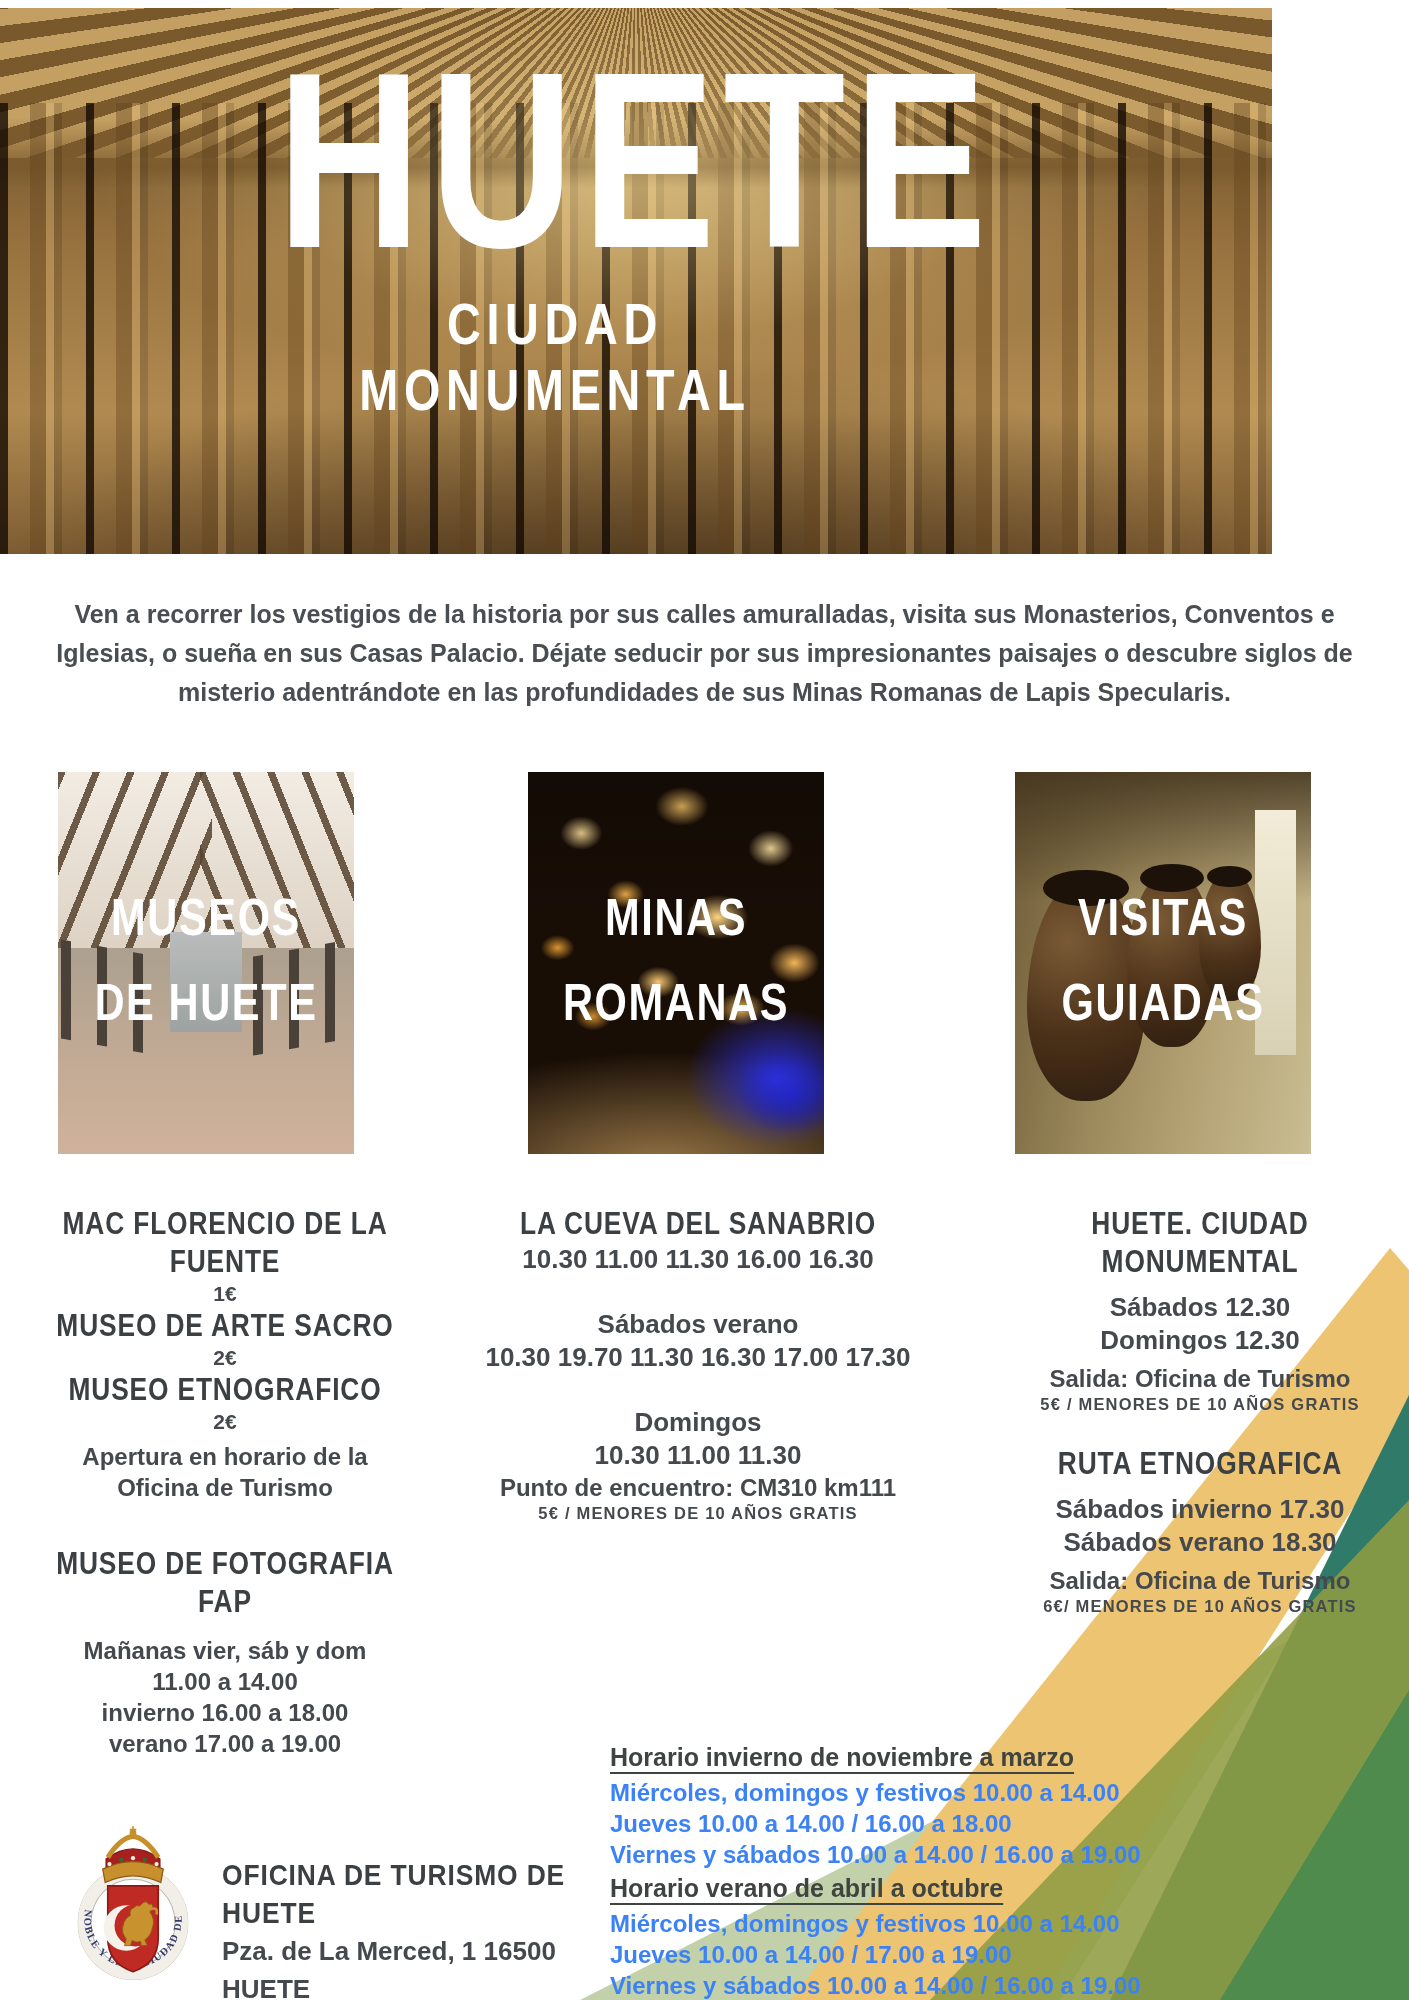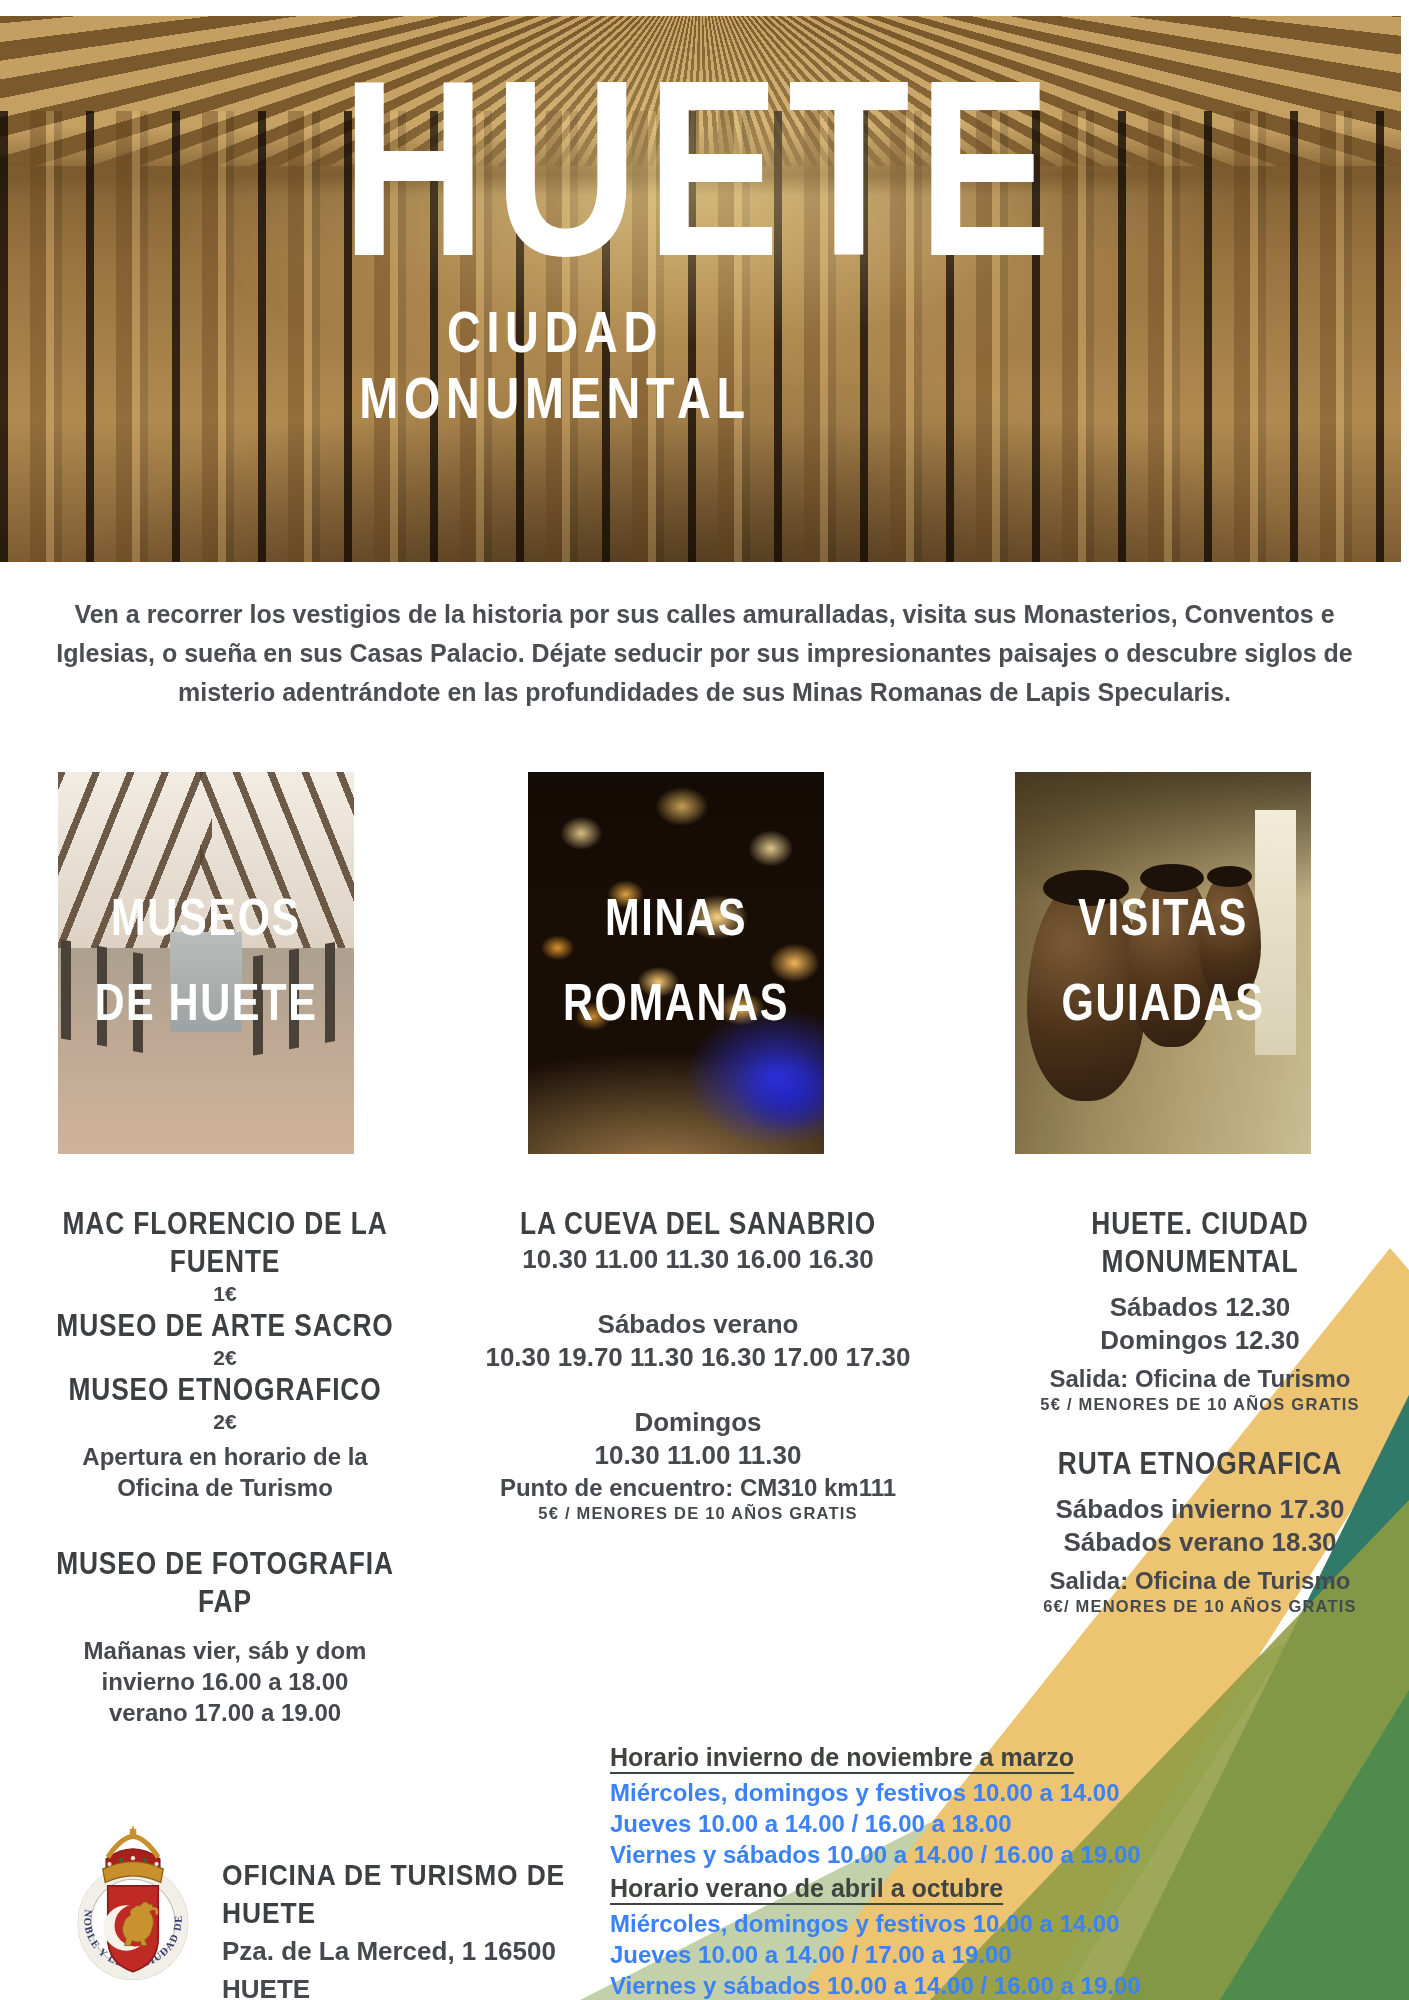--- a/index.html
+++ b/index.html
@@ -6,21 +6,21 @@
     --accent_yellow:#edc471; --sage:#c2d1a9; --teal:#2f7a69;
     --olive:#8f9c42; --corner_green:#4f8b4c; --text_dark:#43474b;
   }
   *{box-sizing:border-box; margin:0; padding:0;}
   html,body{background:#ffffff;}
   body{width:1409px; height:2000px; position:relative; overflow:hidden;
        font-family:"Liberation Sans", sans-serif; color:var(--text_dark);}
   .poster{position:absolute; inset:0; width:1409px; height:2000px; background:#fff;}
 
   
-  .hero{position:absolute; left:0; top:16px; width:1401px; height:546px; overflow:hidden;
+  .hero{position:absolute; left:0; top:8px; width:1272px; height:546px; overflow:hidden;
     background:
       radial-gradient(1100px 500px at 50% 120%, rgba(15,8,2,.55), rgba(15,8,2,0) 62%),
       radial-gradient(760px 330px at 50% 26%, rgba(255,226,150,.50), rgba(255,226,150,0) 72%),
       linear-gradient(180deg,#4a3318 0%, #6e5129 16%, #9a7440 45%, #b08a50 74%, #7d5c32 100%);}
   .hero-ceiling{position:absolute; left:0; top:0; width:100%; height:150px; opacity:.95;
     background:repeating-conic-gradient(from 245deg at 50% -40%, #c9a466 0deg 1.5deg, #7b5a2c 1.5deg 3deg);}
   .hero-ceiling-fade{position:absolute; left:0; top:110px; width:100%; height:70px;
     background:linear-gradient(180deg, rgba(122,90,44,0) 0%, rgba(122,90,44,.85) 70%, rgba(122,90,44,0) 100%);}
   .hero-columns{position:absolute; left:0; top:95px; width:100%; height:451px;
     background:
@@ -205,20 +205,21 @@
   <div class="col col1">
     <div class="t-head">MAC FLORENCIO DE LA FUENTE</div>
     <div class="t-price">1€</div>
     <div class="t-head">MUSEO DE ARTE SACRO</div>
     <div class="t-price">2€</div>
     <div class="t-head">MUSEO ETNOGRAFICO</div>
     <div class="t-price">2€</div>
     <div class="t-note mt6" style="padding:0 55px;">Apertura en horario de la Oficina de Turismo</div>
     <div class="t-head mt42">MUSEO DE FOTOGRAFIA FAP</div>
     <div class="t-note mt14">Mañanas vier, sáb y dom</div>
+    <div class="t-note">11.00 a 14.00</div>
     <div class="t-note">invierno 16.00 a 18.00</div>
     <div class="t-note">verano 17.00 a 19.00</div>
   </div>
 
   <div class="col col2">
     <div class="t-head">LA CUEVA DEL SANABRIO</div>
     <div class="t-bold">10.30 11.00 11.30 16.00 16.30</div>
     <div class="t-bold mt34">Sábados verano</div>
     <div class="t-bold">10.30 19.70 11.30 16.30 17.00 17.30</div>
     <div class="t-bold mt34">Domingos</div>

